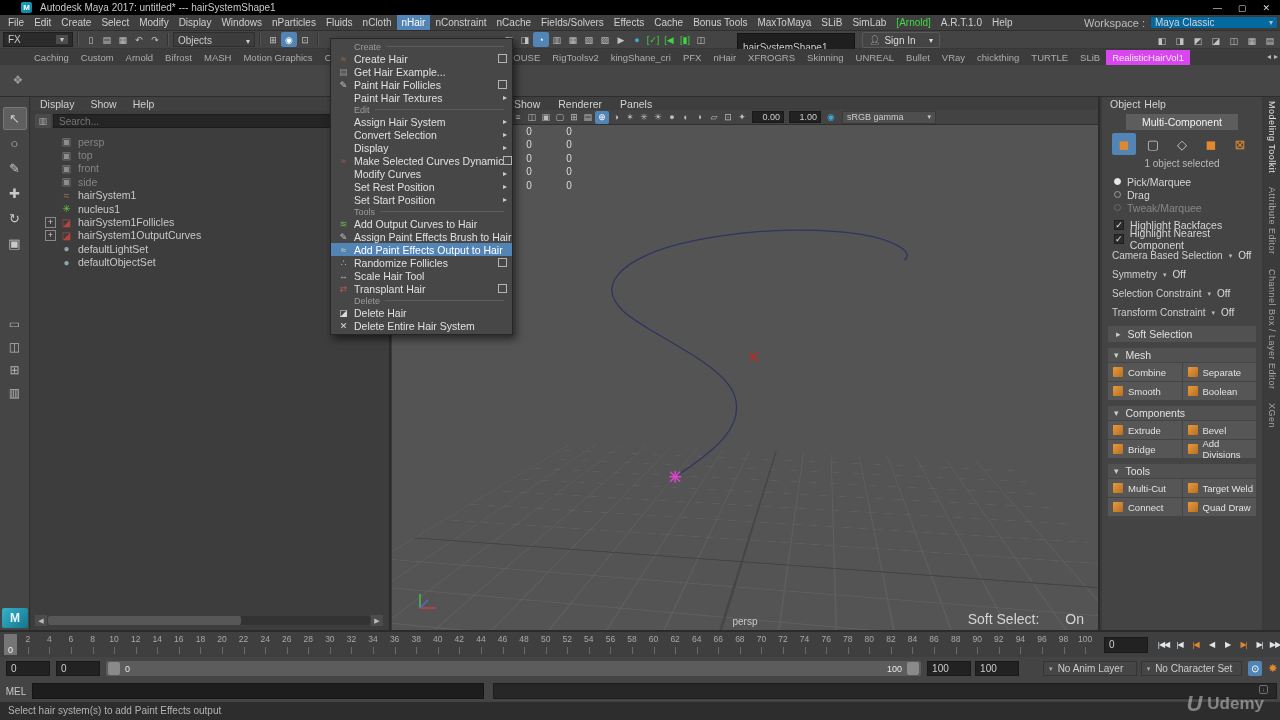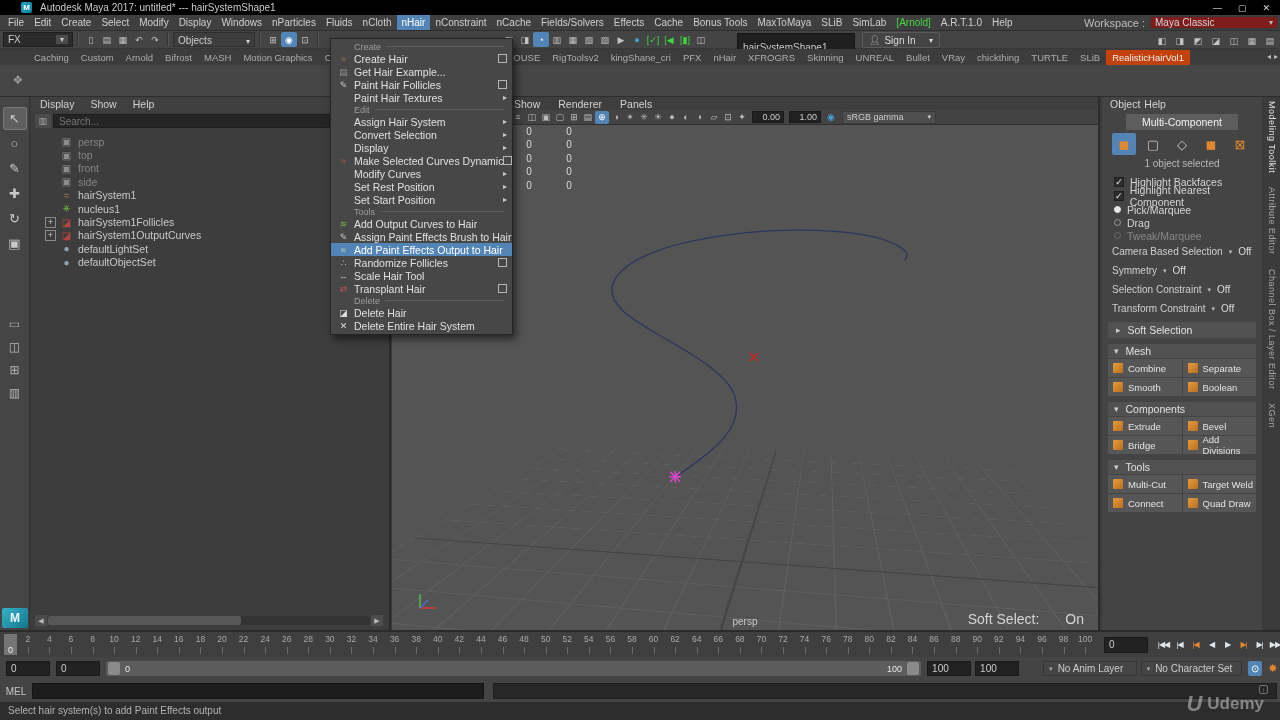--- a/index.html
+++ b/index.html
@@ -15,21 +15,21 @@
   .win-controls{margin-left:auto;display:flex;gap:16px;padding-right:10px;color:#ddd;font-size:9px}
   .win-controls span{cursor:default}
 
   
   .menubar{left:0;top:15px;width:1280px;height:15px;background:#3f3f3f;display:flex;align-items:center;padding-left:3px;font-size:10px;white-space:nowrap}
   .mb-item{padding:0 5px;line-height:15px;color:#cfcfcf}
   .mb-item.active{background:#5285b6;color:#fff}
   .mb-item.green{color:#43d843}
   .workspace{margin-left:auto;display:flex;align-items:center;gap:5px;padding-right:2px}
   .ws-label{color:#bdbdbd}
-  .ws-select{width:128px;height:13px;background:#7f1d1d;border:1px solid #393939;display:flex;align-items:center;padding:0 4px;color:#d5d5d5;font-size:10px}
+  .ws-select{width:128px;height:13px;background:#0369a1;border:1px solid #393939;display:flex;align-items:center;padding:0 4px;color:#d5d5d5;font-size:10px}
   .ws-select .arr{margin-left:auto;font-size:8px;color:#bbb}
 
   
   .statusline{left:0;top:30px;width:1280px;height:19px;background:#444;border-top:1px solid #2f2f2f;border-bottom:1px solid #383838;display:flex;align-items:center}
   .fx-select{width:70px;height:15px;margin-left:3px;background:#2b2b2b;border:1px solid #1f1f1f;display:flex;align-items:center;padding:0 4px;font-size:10px}
   .fx-select .arr{margin-left:auto;background:#4c4c4c;width:12px;text-align:center;font-size:8px}
   .sl-div{width:2px;height:13px;border-left:1px solid #333;border-right:1px solid #555;margin:0 4px}
   .sl-group{display:flex;align-items:center}
   .sl-icon{width:16px;height:15px;display:flex;align-items:center;justify-content:center;color:#c2c2c2;font-size:9px}
   .sl-icon.sel{background:#5285b6;border-radius:2px;color:#fff}
@@ -37,21 +37,21 @@
   .objects-select .arr{margin-left:auto;font-size:8px}
   .shape-field{left:737px;top:2px;width:118px;height:28px;background:#1f1f1f;border:1px solid #141414;color:#ccc;font-size:10px;padding:9px 5px}
   .signin{left:862px;top:1px;width:78px;height:16px;border:1px solid #5a5a5a;border-radius:2px;display:flex;align-items:center;gap:4px;padding:0 6px;font-size:10px;color:#ddd}
   .signin .person{color:#bbb;font-size:9px}
   .signin .arr{margin-left:auto;font-size:8px}
   .sl-right{position:absolute;right:2px;top:2px;display:flex;gap:2px}
 
   
   .shelftabs{left:0;top:49px;width:1280px;height:16px;background:#3c3c3c;display:flex;align-items:flex-end;padding-left:28px;font-size:9.5px;color:#adadad;white-space:nowrap;overflow:hidden}
   .st{padding:2px 6px;cursor:default}
-  .st.active{color:#f0f0f0;background:#c2410c}
+  .st.active{color:#f0f0f0;background:#d946ef}
   .st-arrows{position:absolute;right:2px;top:52px;display:flex;gap:3px;color:#bbb;font-size:8px}
   .shelfbody{left:0;top:65px;width:1280px;height:32px;background:#464646;border-bottom:1px solid #2d2d2d}
   .shelf-item{position:absolute;left:8px;top:4px;width:20px;height:22px;color:#9a9a9a;font-size:12px;text-align:center;line-height:22px}
 
   
   .main{left:0;top:97px;width:1280px;height:533px;background:#3a3a3a}
   .toolbox{left:0;top:0;width:30px;height:533px;background:#454545;border-right:1px solid #313131}
   .tb-icon{width:24px;height:23px;margin:2px auto;display:flex;align-items:center;justify-content:center;color:#c9c9c9;font-size:13px;border-radius:2px}
   .tb-icon.active{background:#5f5f5f;border:1px solid #777}
   .tb-layouts{margin-top:58px}
@@ -522,47 +522,47 @@
       <div class="tk-title">Multi-Component</div>
       <div class="tk-icons">
 
       <span class="tk-selbox sel" style="color:#e0882f">◼</span>
           <span class="tk-selbox" style="color:#c8c8c8">▢</span>
           <span class="tk-selbox" style="color:#c8c8c8">◇</span>
           <span class="tk-selbox" style="color:#e0882f">◼</span>
           <span class="tk-selbox" style="color:#e0882f">⊠</span>
         </div>
       <div class="tk-info">1 object selected</div>
+      <div>
+
+          <div class="tk-radio on">
+            <span class="rdot"></span>
+            <span>Pick/Marquee</span>
+          </div>
+
+          <div class="tk-radio">
+            <span class="rdot"></span>
+            <span>Drag</span>
+          </div>
+
+          <div class="tk-radio dim">
+            <span class="rdot"></span>
+            <span>Tweak/Marquee</span>
+          </div>
+        </div>
       <div style="margin-top:4px">
 
           <div class="tk-check">
             <span class="cbox"></span>
             <span>Highlight Backfaces</span>
           </div>
 
           <div class="tk-check">
             <span class="cbox"></span>
             <span>Highlight Nearest Component</span>
-          </div>
-        </div>
-      <div>
-
-          <div class="tk-radio on">
-            <span class="rdot"></span>
-            <span>Pick/Marquee</span>
-          </div>
-
-          <div class="tk-radio">
-            <span class="rdot"></span>
-            <span>Drag</span>
-          </div>
-
-          <div class="tk-radio dim">
-            <span class="rdot"></span>
-            <span>Tweak/Marquee</span>
           </div>
         </div>
       <div style="margin-top:0">
 
           <div class="tk-drop">
             <span>Camera Based Selection</span>
             <span class="arr">▾</span>
             <span class="val">Off</span>
           </div>
 

